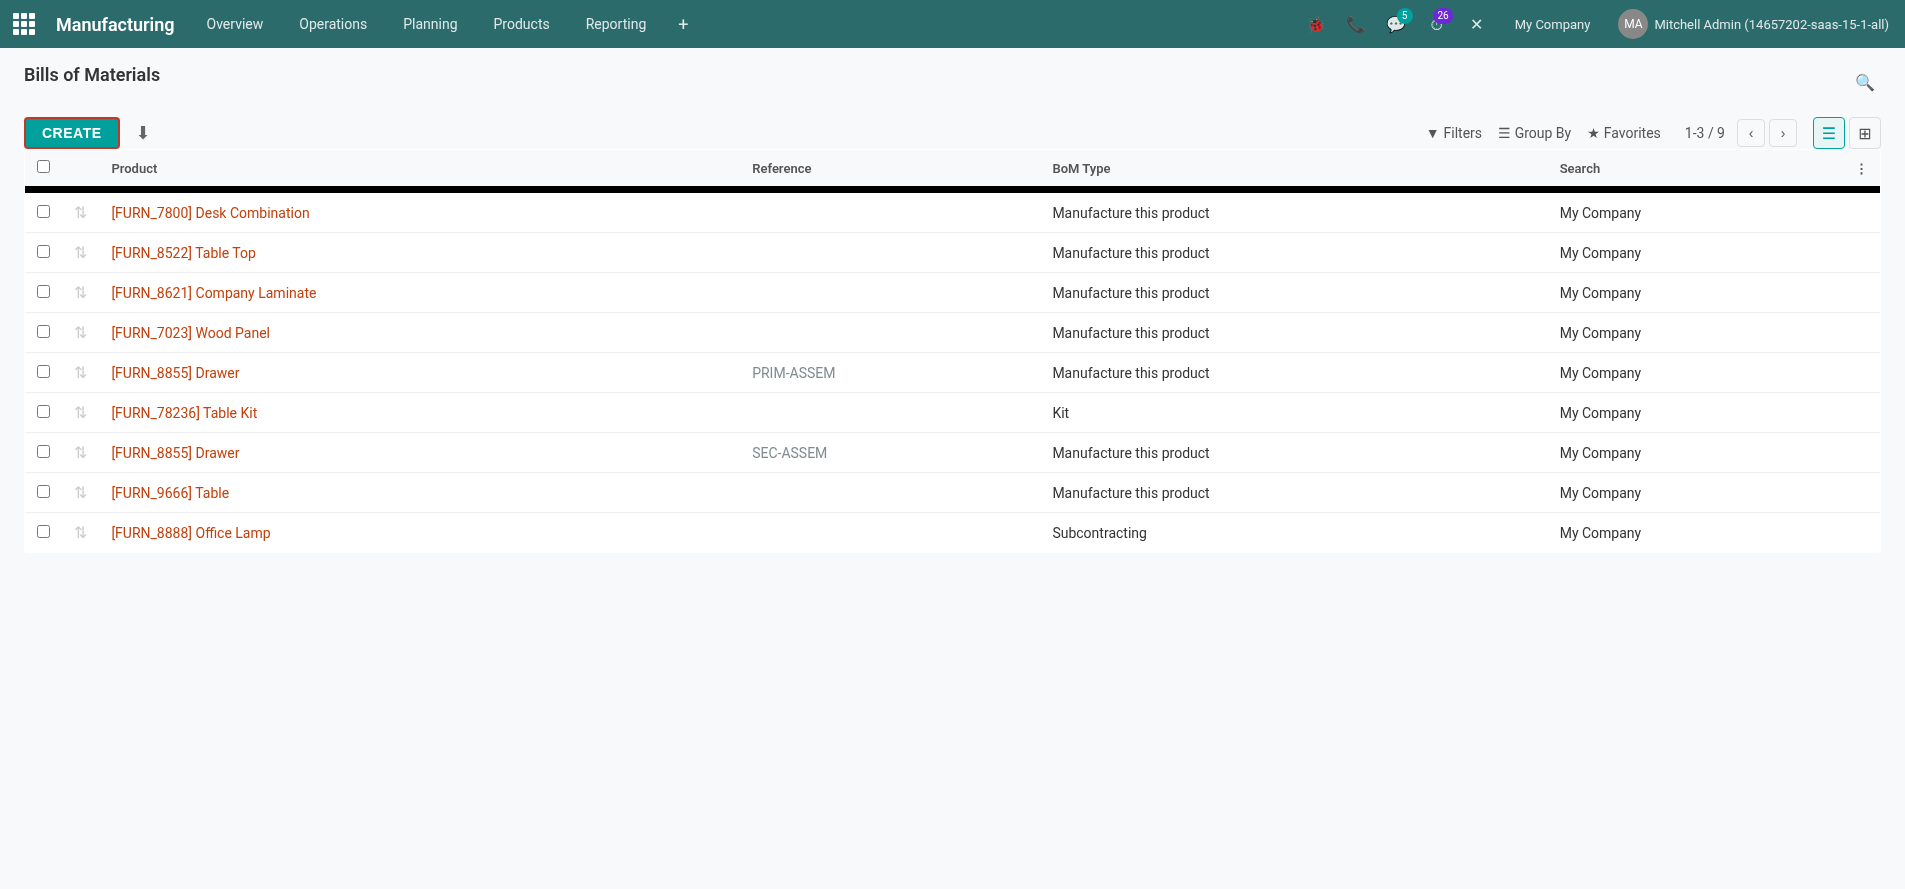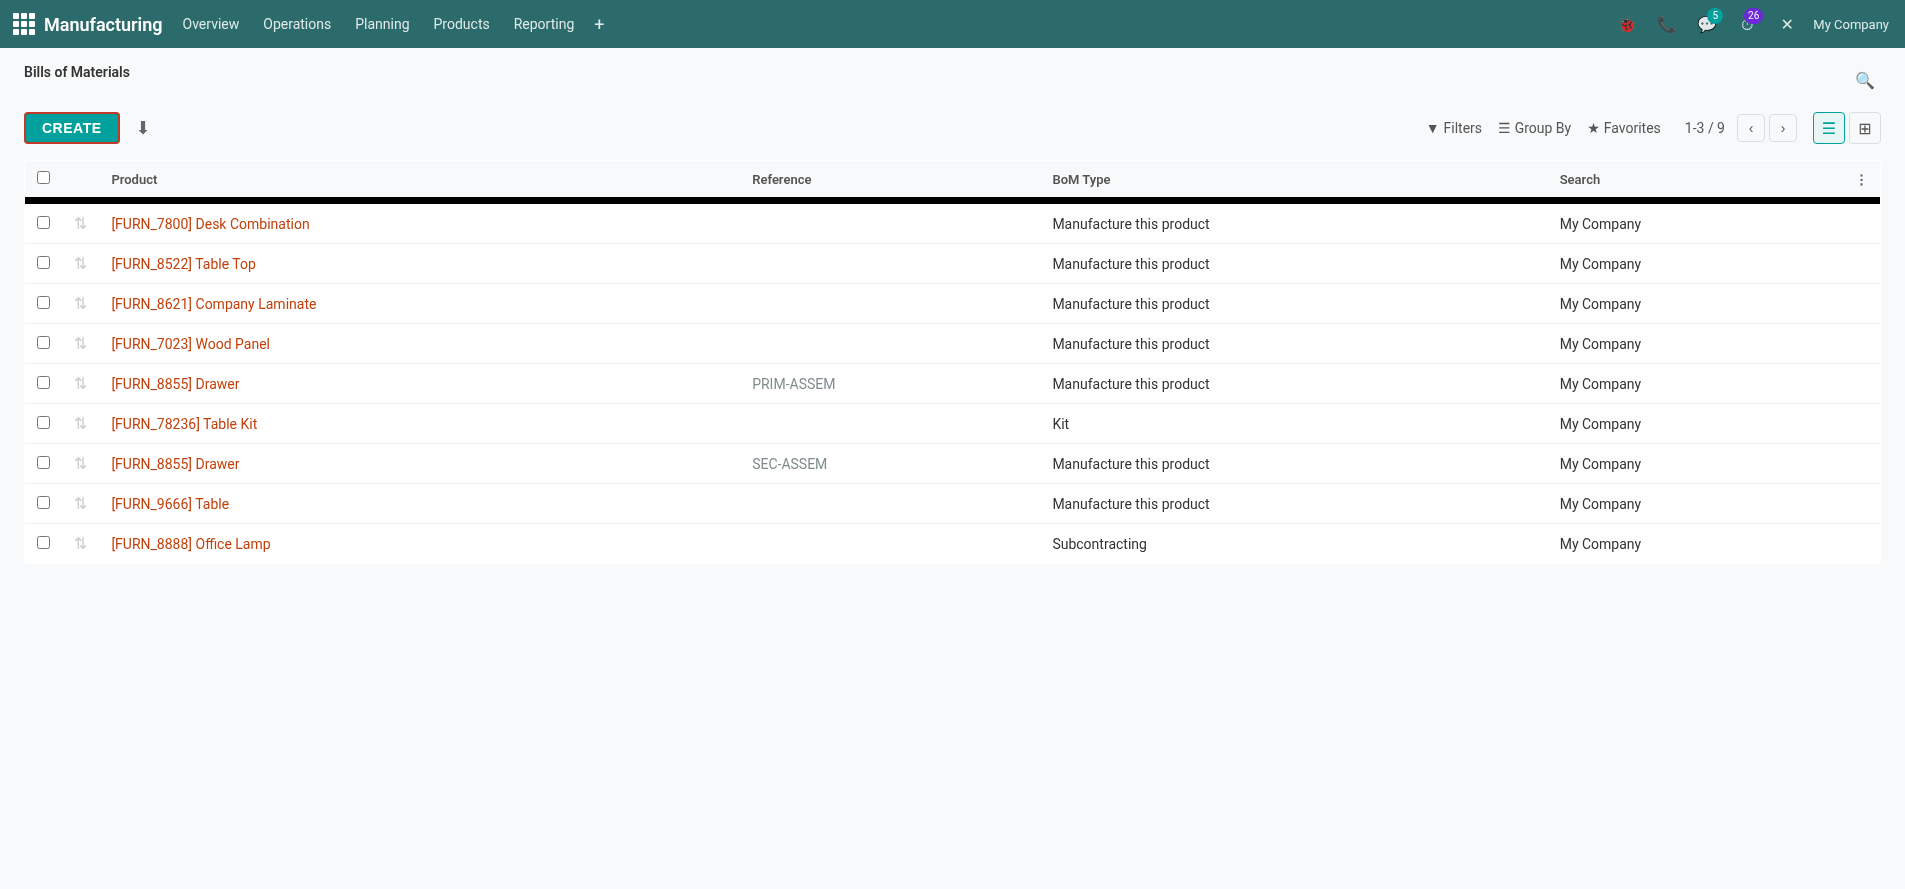--- a/index.html
+++ b/index.html
@@ -6,21 +6,21 @@
     body { font-family: -apple-system, BlinkMacSystemFont, 'Segoe UI', Roboto, sans-serif; font-size: 14px; background: #f8f9fa; color: #333; }
 
     
     .topnav {
       background: #2c6b6b;
       color: white;
       display: flex;
       align-items: center;
       height: 48px;
       padding: 0 8px;
-      gap: 0;
+      gap: 12px;
     }
     .topnav-brand {
       display: flex;
       align-items: center;
       gap: 8px;
       color: white;
       font-size: 18px;
       font-weight: 600;
       margin-right: 8px;
       white-space: nowrap;
@@ -107,21 +107,21 @@
       justify-content: center;
       color: white;
       font-size: 12px;
     }
 
     
     .page-content {
       padding: 16px 24px;
     }
     .page-title {
-      font-size: 14px;
+      font-size: 18px;
       font-weight: 600;
       color: #333;
       margin-bottom: 16px;
     }
     .search-box {
       flex: 1;
       border: 1px solid #ddd;
       border-radius: 4px;
       padding: 6px 12px;
       font-size: 14px;
@@ -138,21 +138,20 @@
       justify-content: center;
       cursor: pointer;
       color: #666;
       font-size: 16px;
     }
 
     
     .toolbar-row {
       display: flex;
       align-items: center;
-      margin-bottom: 16px;
       gap: 8px;
     }
     .btn-create {
       background: #00a09d;
       color: white;
       border: 2px solid #c0392b;
       border-radius: 4px;
       padding: 6px 16px;
       font-size: 14px;
       font-weight: 600;
@@ -298,20 +297,24 @@
       <span class="badge">5</span>
     </div>
     <div class="nav-icon-btn" title="Activity" style="position:relative;">
       ⏱
       <span class="badge badge-orange">26</span>
     </div>
     <div class="nav-icon-btn" title="Close">✕</div>
   </div>
 
   <div class="nav-company">My Company</div>
+  <div class="nav-user">
+    <div class="avatar">MA</div>
+    <span>Mitchell Admin (14657202-saas-15-1-all)</span>
+  </div>
 </nav>
 
 <div class="page-content">
 
   <div style="display:flex; align-items:center; margin-bottom:16px;">
     <h1 class="page-title">Bills of Materials</h1>
     <div style="flex:1;"></div>
     <div class="search-icon-btn">🔍</div>
   </div>
 

